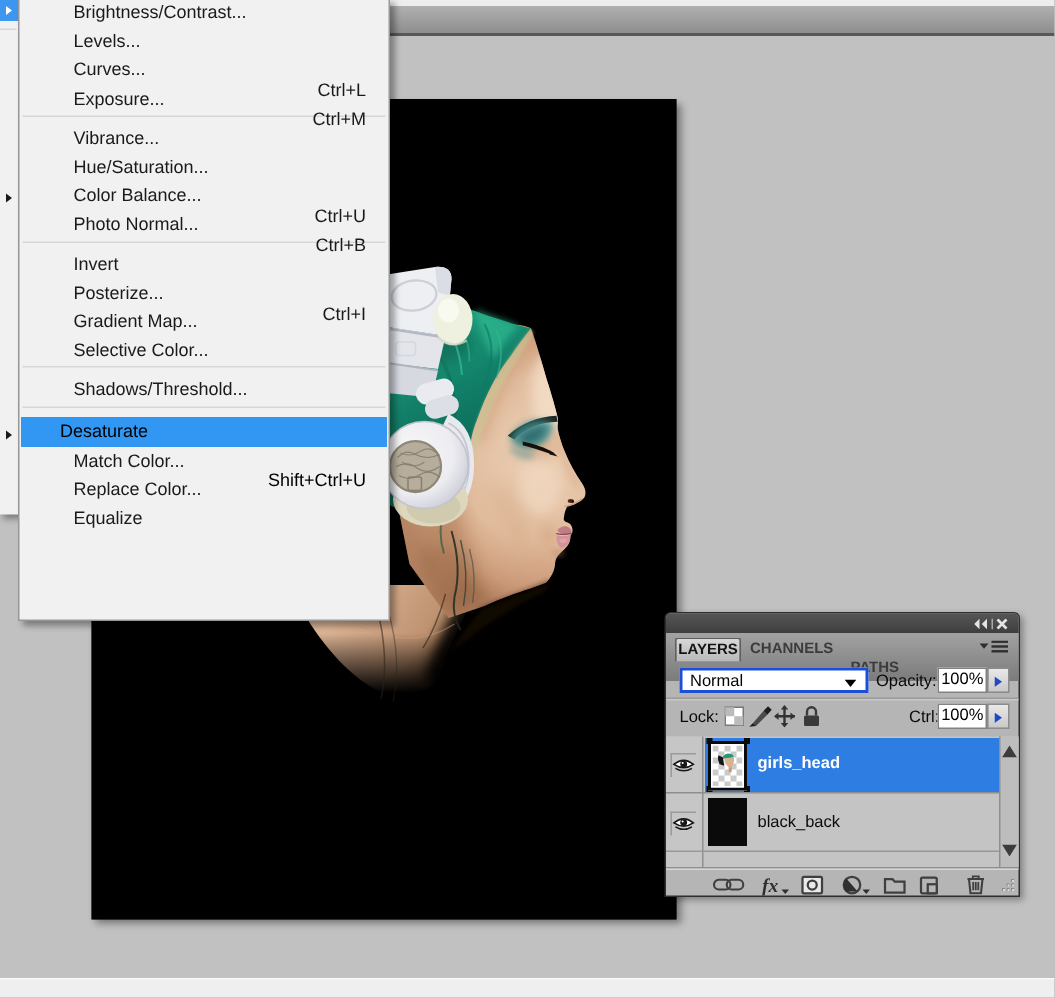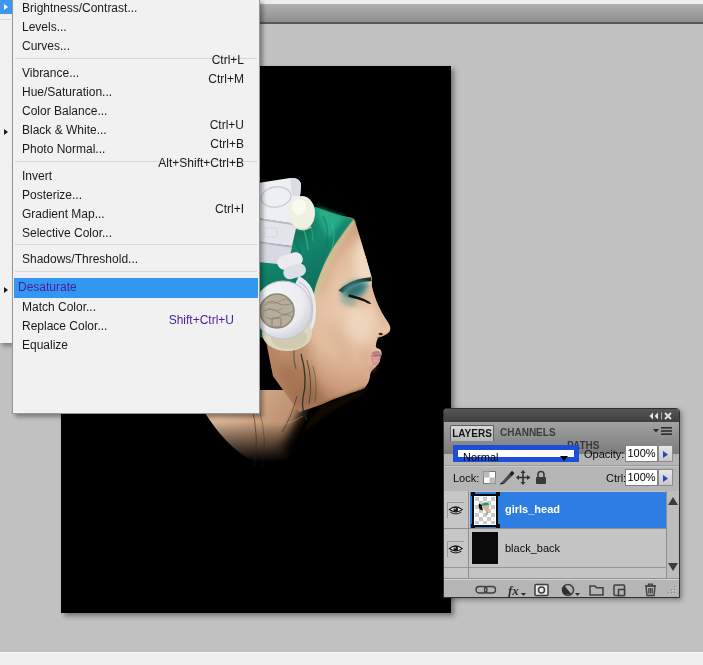--- a/index.html
+++ b/index.html
@@ -1,22 +1,22 @@
 <!DOCTYPE html>
 <html><head>
 <meta charset="utf-8">
 <style>
   * { margin:0; padding:0; box-sizing:border-box; }
   html,body { width:703px; height:665px; overflow:hidden; }
   body { position:relative; background:#c1c1c1; font-family:"Liberation Sans", sans-serif; }
   .abs { position:absolute; }
-  .mi { height:19.2px; line-height:19.2px; padding-left:9px; padding-right:15px; position:relative; white-space:nowrap; }
+  .mi { height:19.2px; line-height:19.2px; padding-left:36px; padding-right:15px; position:relative; white-space:nowrap; }
   .mi span { position:absolute; right:15px; top:0;margin-top:33px; }
-  .mi.hi { background:#3296f3; color:#4c1d95; margin:0 1px; padding-left:4px; padding-right:14px; }
-  .mi.hi span { right:24px; }
+  .mi.hi { background:#3296f3; color:#000000; margin:0 1px; padding-left:26px; padding-right:14px; }
+  .mi.hi span { right:14px; }
   .sep { height:1px; background:#d7d7d7; margin:1px 2px 5px 2px; }
   .sep4 { margin:2px 2px 6px 2px; }
 </style>
 </head>
 <body>
 
 <div class="abs" style="left:0;top:0;width:703px;height:4px;background:#ededed;"></div>
 <div class="abs" style="left:0;top:4px;width:703px;height:18px;background:linear-gradient(#b0b0b0,#8e8e8e);"></div>
 <div class="abs" style="left:0;top:22px;width:703px;height:2px;background:#585858;"></div>
 
@@ -210,21 +210,21 @@
     <div class="abs" style="left:56px;top:3px;font-size:10px;font-weight:bold;color:#3b3b3b;line-height:16px;">CHANNELS</div>
     <div class="abs" style="left:123px;top:16px;font-size:10px;font-weight:bold;color:#3b3b3b;line-height:16px;">PATHS</div>
     <svg class="abs" style="right:7px;top:5px;" width="19" height="9" viewBox="0 0 19 9">
       <path d="M0,2 L6,2 L3,5.5 Z" fill="#2e2e2e"></path>
       <rect x="8" y="0" width="11" height="1.6" fill="#2e2e2e"></rect>
         <rect x="8" y="3.2" width="11" height="1.6" fill="#2e2e2e"></rect>
         <rect x="8" y="6.4" width="11" height="1.6" fill="#2e2e2e"></rect>
     </svg>
   </div>
 
-  <div class="abs" style="left:9px;top:36px;width:126px;height:17px;background:#fff;border:5px solid #1d4ed8;font-size:11px;line-height:15px;padding-left:5px;color:#000;">Normal
+  <div class="abs" style="left:9px;top:36px;width:126px;height:17px;background:#fff;border:2px solid #1d4ed8;font-size:11px;line-height:15px;padding-left:5px;color:#000;">Normal
     <svg class="abs" style="right:6px;top:6px;" width="8" height="5" viewBox="0 0 8 5">
         <path d="M0,0 L8,0 L4,5 Z" fill="#000"></path>
       </svg>
   </div>
   <div class="abs" style="left:140px;top:39px;font-size:11px;color:#0a0a0a;">Opacity:</div>
   <div class="abs" style="left:181px;top:36px;width:33px;height:17px;background:#fff;border:1px solid #828282;font-size:11px;line-height:15px;text-align:center;color:#000;">100%</div>
   <div class="abs" style="left:214px;top:36px;width:15px;height:17px;background:linear-gradient(#e8e8e8,#c9c9c9);border:1px solid #8c8c8c;">
     <svg class="abs" style="left:4px;top:5px;" width="5" height="7" viewBox="0 0 5 7">
         <path d="M0,0 L5,3.5 L0,7 Z" fill="#1f48c4"></path>
       </svg>
@@ -384,25 +384,25 @@
   <div class="abs" style="left:4px;top:3.5px;width:0;height:0;border-left:4px solid #fff;border-top:3.5px solid transparent;border-bottom:3.5px solid transparent;"></div>
   <div class="abs" style="left:0;top:19px;width:11px;height:1px;background:#d7d7d7;"></div>
   <div class="abs" style="left:4px;top:129px;width:0;height:0;border-left:4px solid #1a1a1a;border-top:3.5px solid transparent;border-bottom:3.5px solid transparent;"></div>
   <div class="abs" style="left:4px;top:287px;width:0;height:0;border-left:4px solid #1a1a1a;border-top:3.5px solid transparent;border-bottom:3.5px solid transparent;"></div>
 </div>
 
 <div id="menu" class="abs" style="left:12px;top:-1px;width:248px;height:415px;background:#f1f1f1;border:1px solid #979797;border-top:none;box-shadow:3px 3px 4px rgba(0,0,0,0.35);font-size:12px;color:#1a1a1a;">
   <div class="mi">Brightness/Contrast...</div>
   <div class="mi">Levels...<span>Ctrl+L</span></div>
   <div class="mi">Curves...<span>Ctrl+M</span></div>
+  <div class="mi">Exposure...</div>
   <div class="sep"></div>
   <div class="mi">Vibrance...</div>
   <div class="mi">Hue/Saturation...<span>Ctrl+U</span></div>
   <div class="mi">Color Balance...<span>Ctrl+B</span></div>
-  <div class="mi">Black &amp; White...<span>Alt+Shift+Ctrl+B</span></div>
   <div class="mi">Photo Normal...</div>
   <div class="sep"></div>
   <div class="mi">Invert<span>Ctrl+I</span></div>
   <div class="mi">Posterize...</div>
   <div class="mi">Gradient Map...</div>
   <div class="mi">Selective Color...</div>
   <div class="sep"></div>
   <div class="mi">Shadows/Threshold...</div>
   <div class="sep sep4"></div>
   <div class="mi hi">Desaturate<span>Shift+Ctrl+U</span></div>

